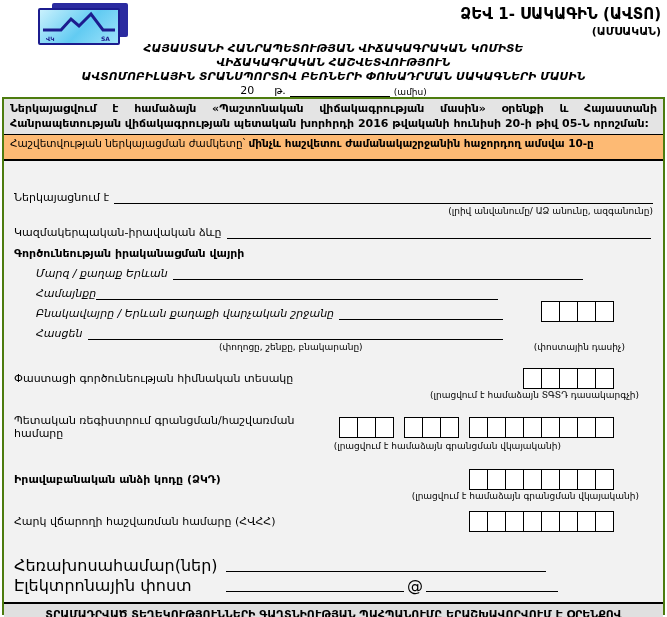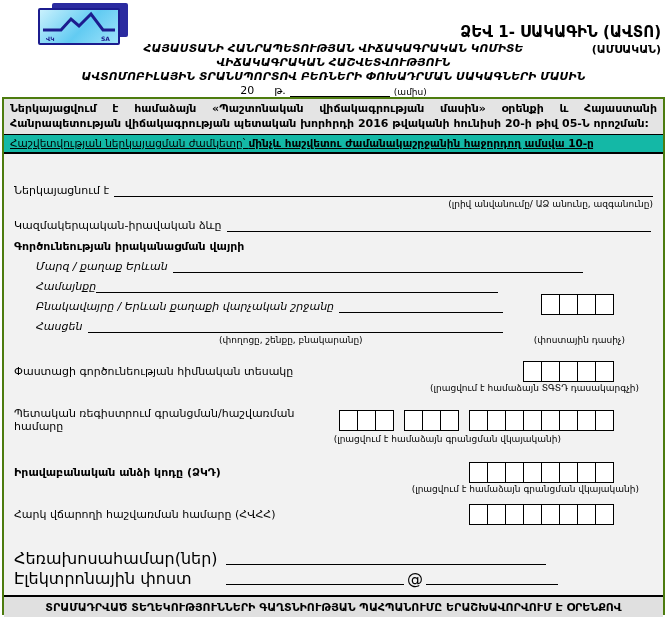--- a/index.html
+++ b/index.html
@@ -11,34 +11,34 @@
   
   .header { position:relative; height:97px; }
   .logo { position:absolute; left:38px; top:3px; width:92px; height:44px; }
   .logo-back { position:absolute; left:14px; top:0; width:76px; height:34px; background:#2b2ba0; border-radius:2px; }
   .logo-front { position:absolute; left:0; top:5px; width:82px; height:37px;
     background:linear-gradient(135deg,#c9f1fd 0%,#62cbf2 55%,#9fe3fa 100%);
     border:2px solid #1c1c8e; border-radius:2px; }
   .logo-front svg { position:absolute; left:0; top:0; }
   .logo-txt { position:absolute; bottom:1px; font-size:6px; font-weight:bold; color:#1c1c8e; }
   .logo-txt.l { left:6px; } .logo-txt.r { right:8px; }
-  .title-block { position:absolute; right:6px; top:23px; text-align:right; }
+  .title-block { position:absolute; right:6px; top:5px; text-align:right; }
   .title-main { font-size:15px; font-weight:bold; }
   .title-sub { font-size:11px; font-weight:bold; margin-top:2px; }
   .org-lines { position:absolute; top:42px; left:0; width:100%; text-align:center; }
   .org-line { font-size:11px; font-weight:bold; line-height:14px;font-style:italic; }
   .date-line { position:absolute; top:84px; left:0; width:100%; display:flex;
     justify-content:center; align-items:flex-end; font-size:11px; height:13px; }
   .date-gap { width:20px; }
   .date-ul { width:100px; border-bottom:1px solid #000; height:11px; margin:0 4px; }
   
   .form-box { margin:0 2px; border:2px solid #4d7c0f; height:518px; background:#f2f2f2; }
   .intro1 { background:#e4e4e4; border-bottom:1px solid #000; font-size:11px; font-weight:bold;
     text-align:justify; padding:2px 6px 3px; line-height:15px; }
-  .intro2 { background:#14b8a6; border-bottom:2px solid #000; font-size:10.5px; padding:2px 6px 3px;text-decoration:underline; }
+  .intro2 { background:#fdba74; border-bottom:2px solid #000; font-size:10.5px; padding:2px 6px 10px; }
   .intro2 b { font-weight:bold; }
   
   .fbody { padding:0 10px; position:relative;margin-top:16px; }
   .frow { display:flex; align-items:flex-end; height:20px; font-size:11px; }
   .frow .lbl { white-space:nowrap; padding-right:5px; line-height:13px; }
   .fill { flex:1; border-bottom:1px solid #000; height:13px; }
   .caption { font-size:9px; color:#000; }
   .cap-center { text-align:right; height:15px; line-height:14px; }
   .sec-head { font-size:11px; font-weight:bold; height:21px; display:flex; align-items:flex-end; line-height:13px; }
   .ital .lbl { font-style:italic; }

